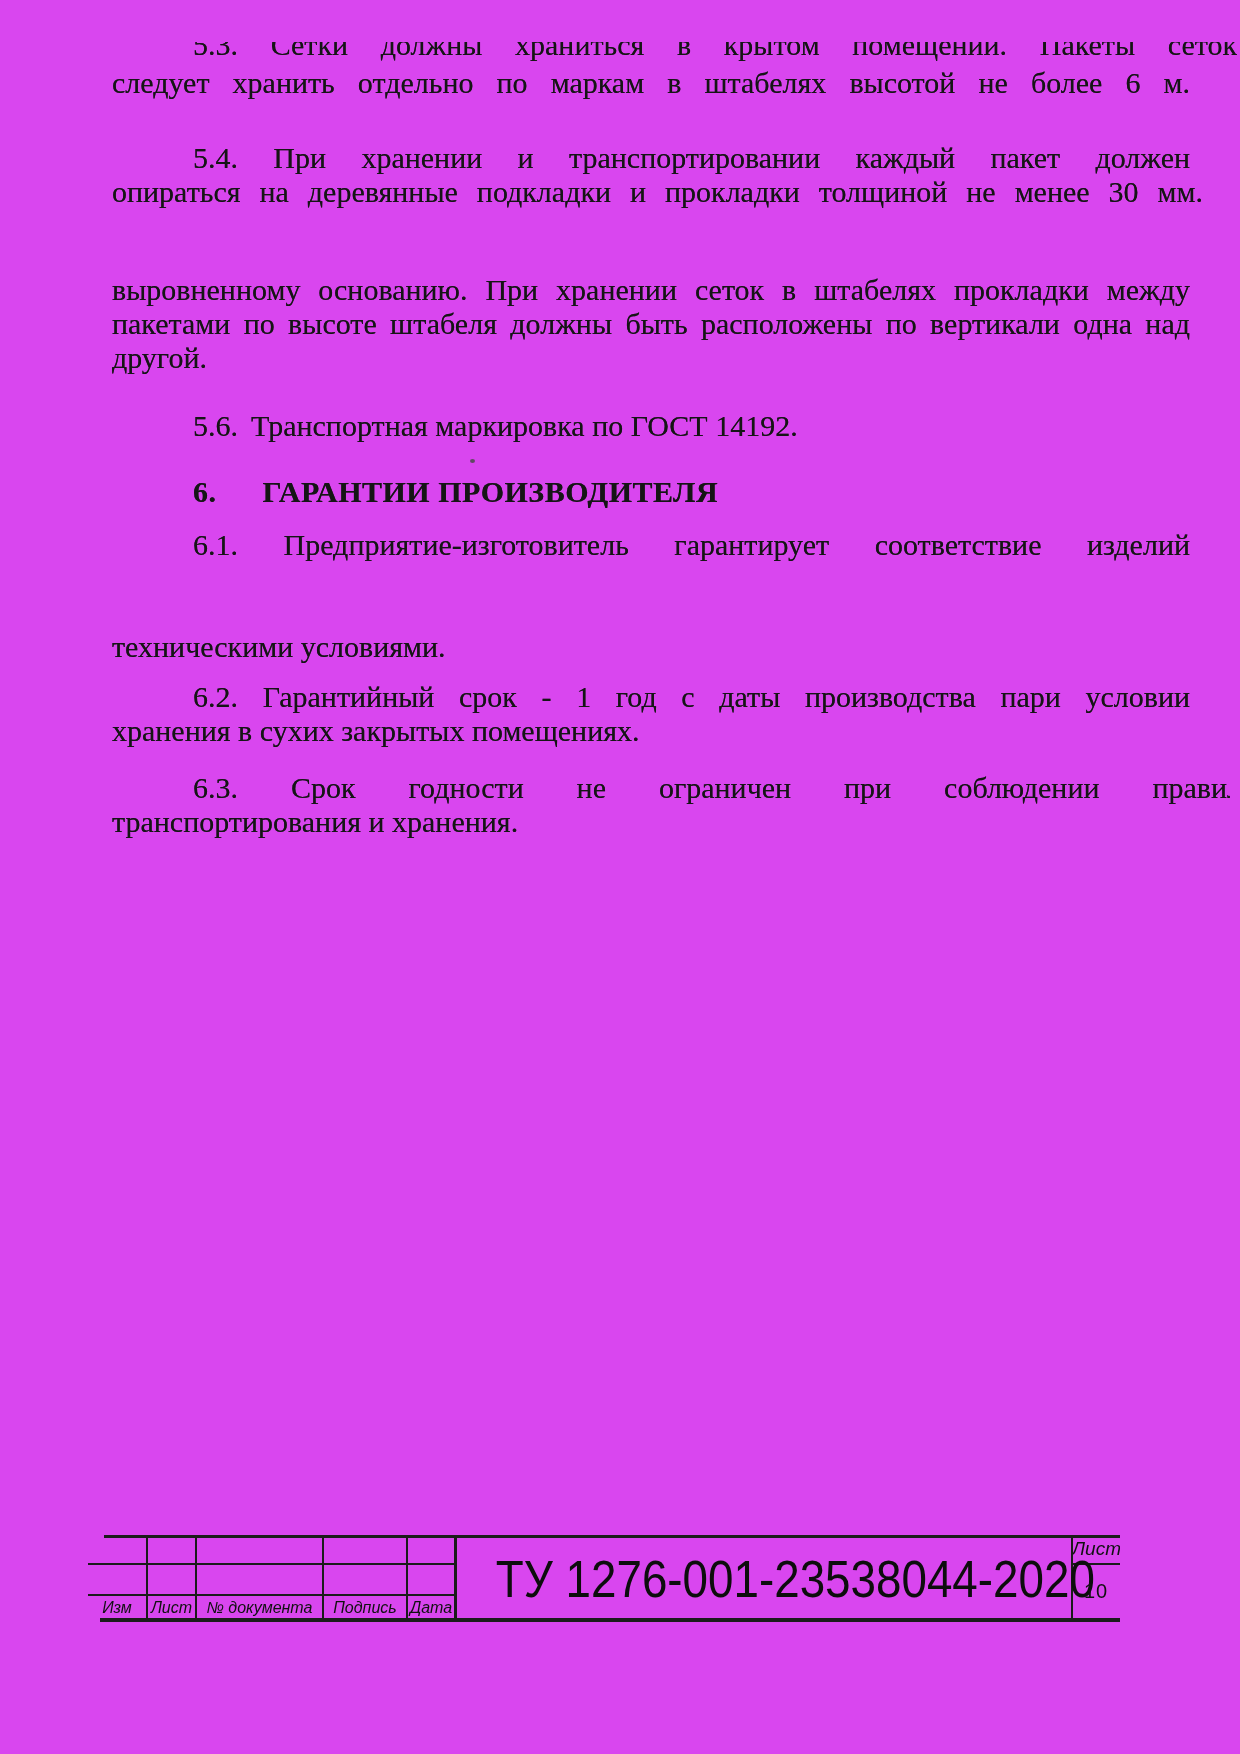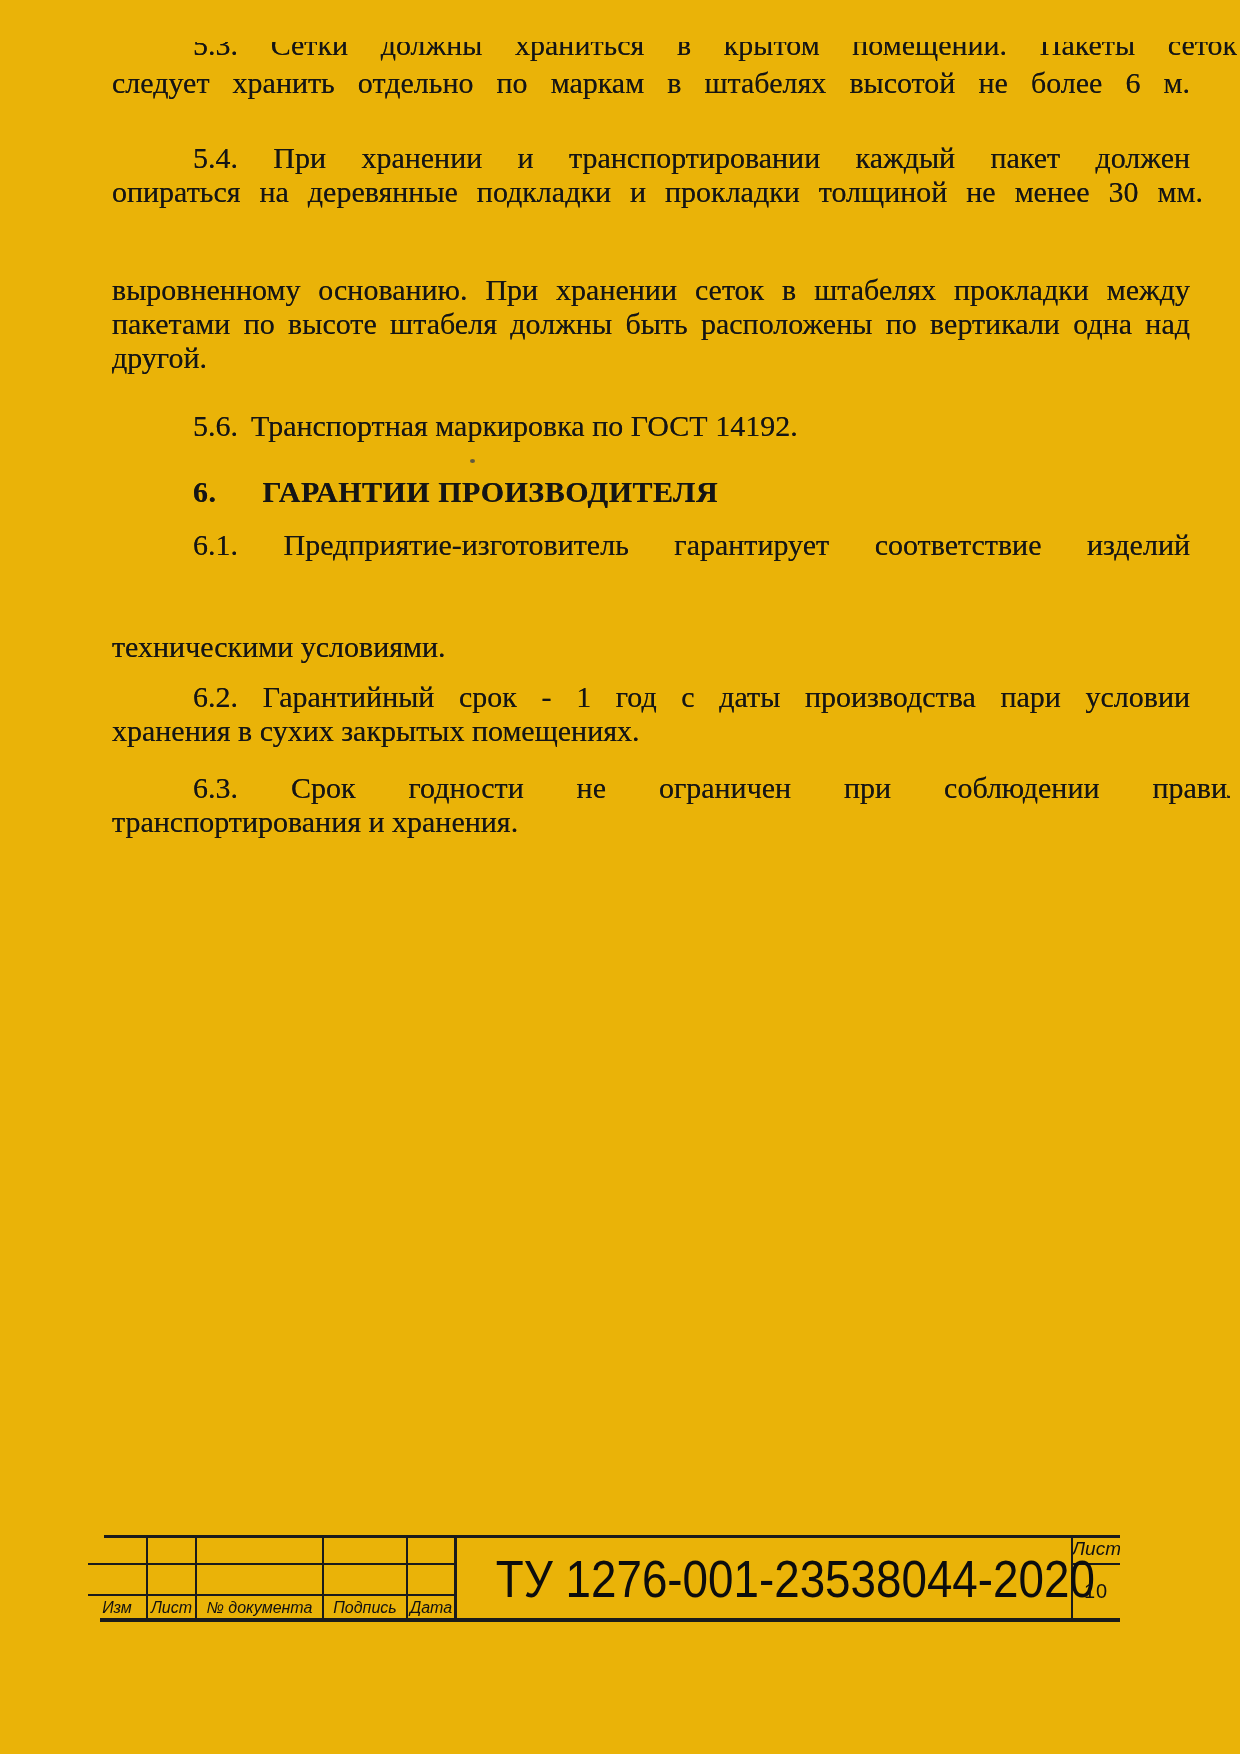--- a/index.html
+++ b/index.html
@@ -1,20 +1,20 @@
 <!DOCTYPE html>
 <html><head>
 <meta charset="utf-8">
 <style>
   html,body{margin:0;padding:0;background:#888;}
   .page{
     position:relative;
     width:1240px;height:1754px;
     margin:0 auto;
-    background:#eab308;
+    background:#d946ef;
     overflow:hidden;
     font-family:"Liberation Serif","DejaVu Serif",serif;
     color:#151515;
   }
   
   .bline{
     position:absolute;left:112px;width:1078px;
     font-size:30px;line-height:34px;
     text-shadow:0 0 .6px rgba(20,20,20,.75);
     white-space:nowrap;

